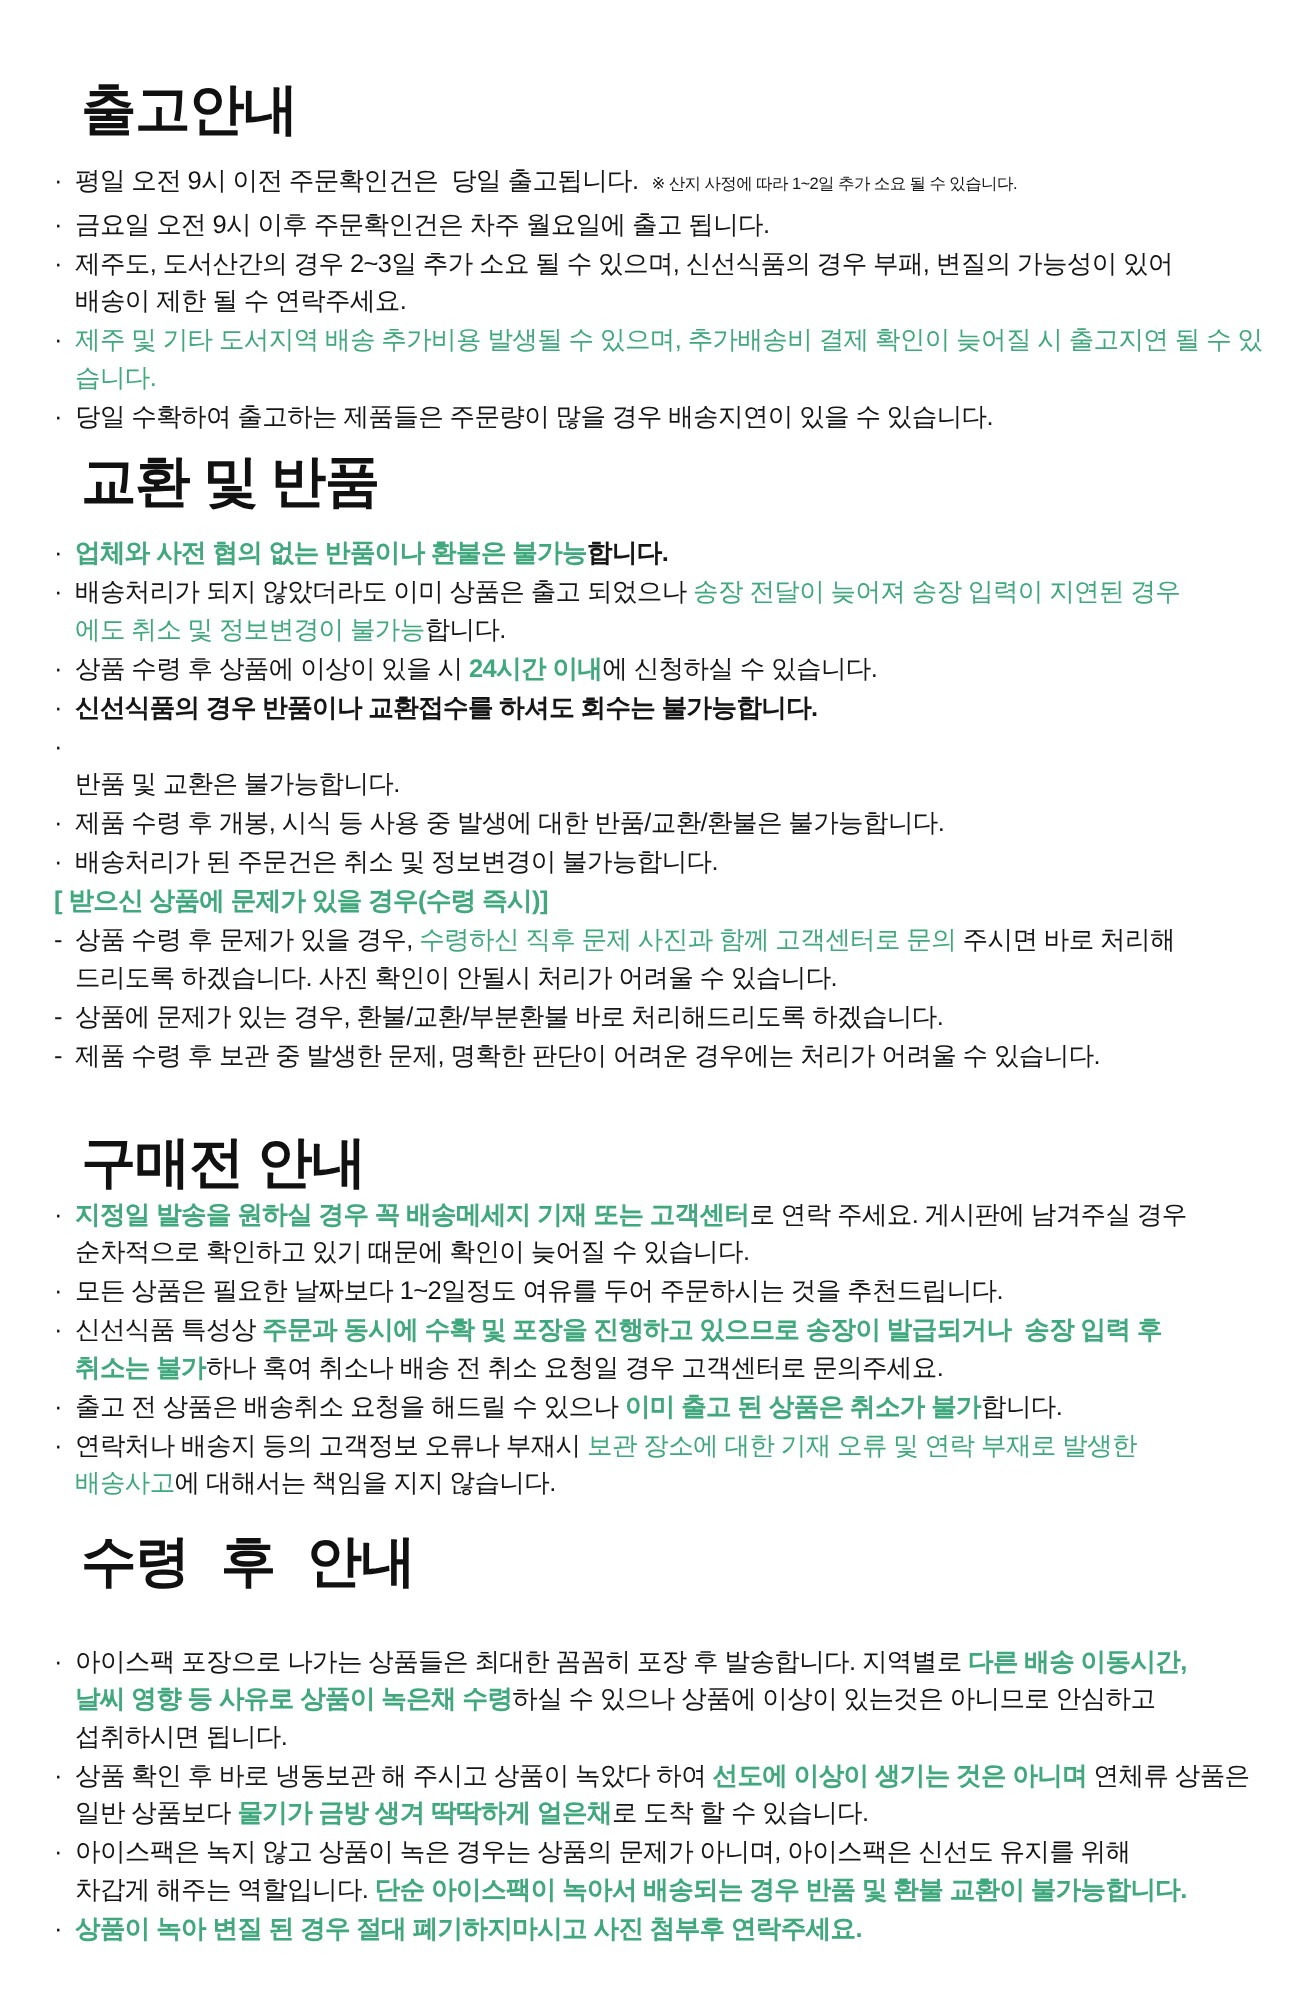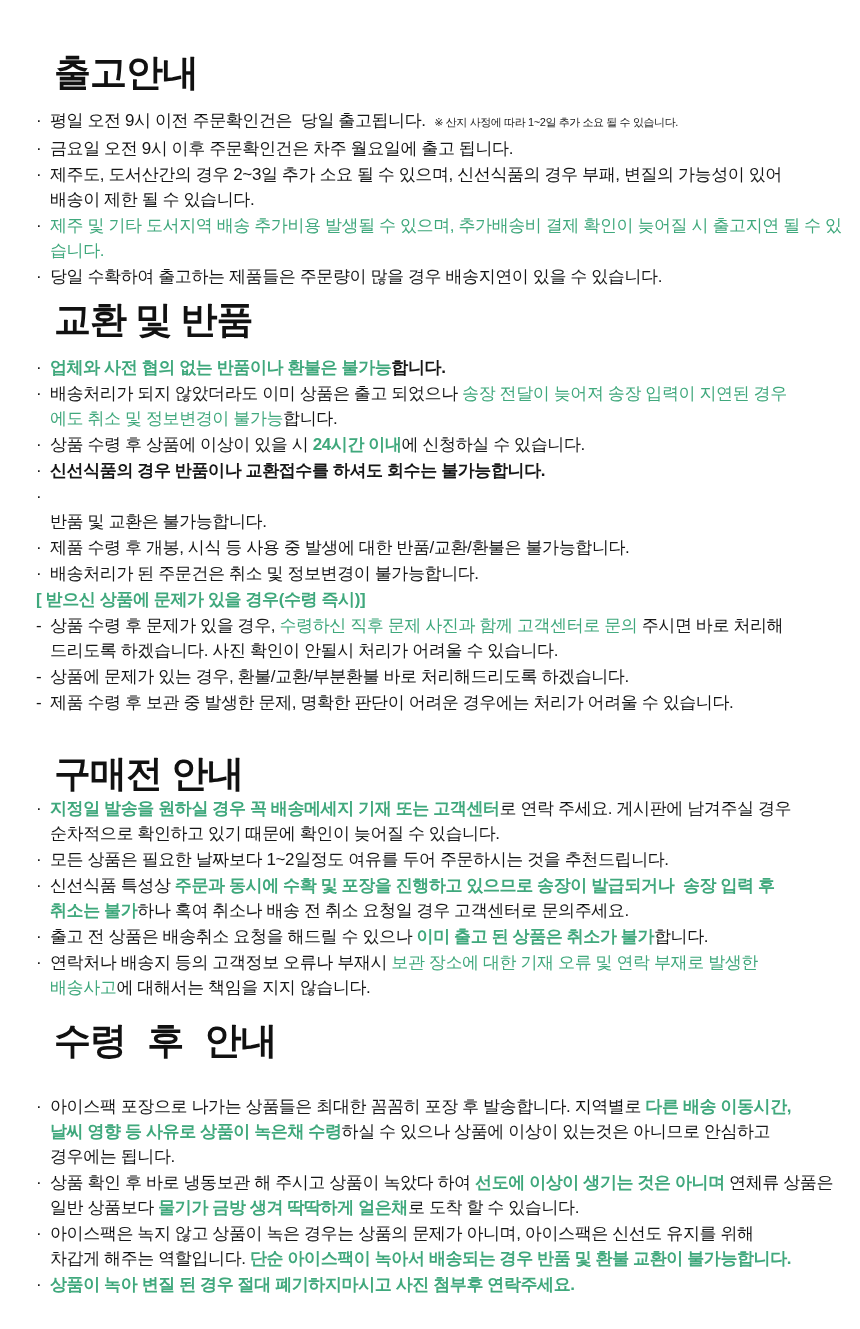--- a/index.html
+++ b/index.html
@@ -56,21 +56,21 @@
         <div class="item">
           <span class="marker">·</span>
           <span class="runs"><span>평일 오전 9시 이전 주문확인건은  당일 출고됩니다.  </span><span class="small">※ 산지 사정에 따라 1~2일 추가 소요 될 수 있습니다.</span></span>
         </div>
         <div class="item">
           <span class="marker">·</span>
           <span class="runs"><span>금요일 오전 9시 이후 주문확인건은 차주 월요일에 출고 됩니다.</span></span>
         </div>
         <div class="item">
           <span class="marker">·</span>
-          <span class="runs"><span>제주도, 도서산간의 경우 2~3일 추가 소요 될 수 있으며, 신선식품의 경우 부패, 변질의 가능성이 있어</span><br><span>배송이 제한 될 수 있습니다.</span></span>
+          <span class="runs"><span>제주도, 도서산간의 경우 2~3일 추가 소요 될 수 있으며, 신선식품의 경우 부패, 변질의 가능성이 있어</span><br><span>배송이 제한 될 수 연락주세요.</span></span>
         </div>
         <div class="item">
           <span class="marker">·</span>
           <span class="runs"><span class="green">제주 및 기타 도서지역 배송 추가비용 발생될 수 있으며, 추가배송비 결제 확인이 늦어질 시 출고지연 될 수 있습니다.</span></span>
         </div>
         <div class="item">
           <span class="marker">·</span>
           <span class="runs"><span>당일 수확하여 출고하는 제품들은 주문량이 많을 경우 배송지연이 있을 수 있습니다.</span></span>
         </div>
       </div>
@@ -149,21 +149,21 @@
           <span class="runs"><span>연락처나 배송지 등의 고객정보 오류나 부재시 </span><span class="green">보관 장소에 대한 기재 오류 및 연락 부재로 발생한</span><br><span class="green">배송사고</span><span>에 대해서는 책임을 지지 않습니다.</span></span>
         </div>
       </div>
   </section>
 
   <section class="section sec-afterreceipt">
     <h1 class="section-title">수령 후 안내</h1>
     <div class="items">
         <div class="item">
           <span class="marker">·</span>
-          <span class="runs"><span>아이스팩 포장으로 나가는 상품들은 최대한 꼼꼼히 포장 후 발송합니다. 지역별로 </span><span class="green bold">다른 배송 이동시간,</span><br><span class="green bold">날씨 영향 등 사유로 상품이 녹은채 수령</span><span>하실 수 있으나 상품에 이상이 있는것은 아니므로 안심하고</span><br><span>경우에는 됩니다.</span></span>
+          <span class="runs"><span>아이스팩 포장으로 나가는 상품들은 최대한 꼼꼼히 포장 후 발송합니다. 지역별로 </span><span class="green bold">다른 배송 이동시간,</span><br><span class="green bold">날씨 영향 등 사유로 상품이 녹은채 수령</span><span>하실 수 있으나 상품에 이상이 있는것은 아니므로 안심하고</span><br><span>섭취하시면 됩니다.</span></span>
         </div>
         <div class="item">
           <span class="marker">·</span>
           <span class="runs"><span>상품 확인 후 바로 냉동보관 해 주시고 상품이 녹았다 하여 </span><span class="green bold">선도에 이상이 생기는 것은 아니며</span><span> 연체류 상품은</span><br><span>일반 상품보다 </span><span class="green bold">물기가 금방 생겨 딱딱하게 얼은채</span><span>로 도착 할 수 있습니다.</span></span>
         </div>
         <div class="item">
           <span class="marker">·</span>
           <span class="runs"><span>아이스팩은 녹지 않고 상품이 녹은 경우는 상품의 문제가 아니며, 아이스팩은 신선도 유지를 위해</span><br><span>차갑게 해주는 역할입니다. </span><span class="green bold">단순 아이스팩이 녹아서 배송되는 경우 반품 및 환불 교환이 불가능합니다.</span></span>
         </div>
         <div class="item">

